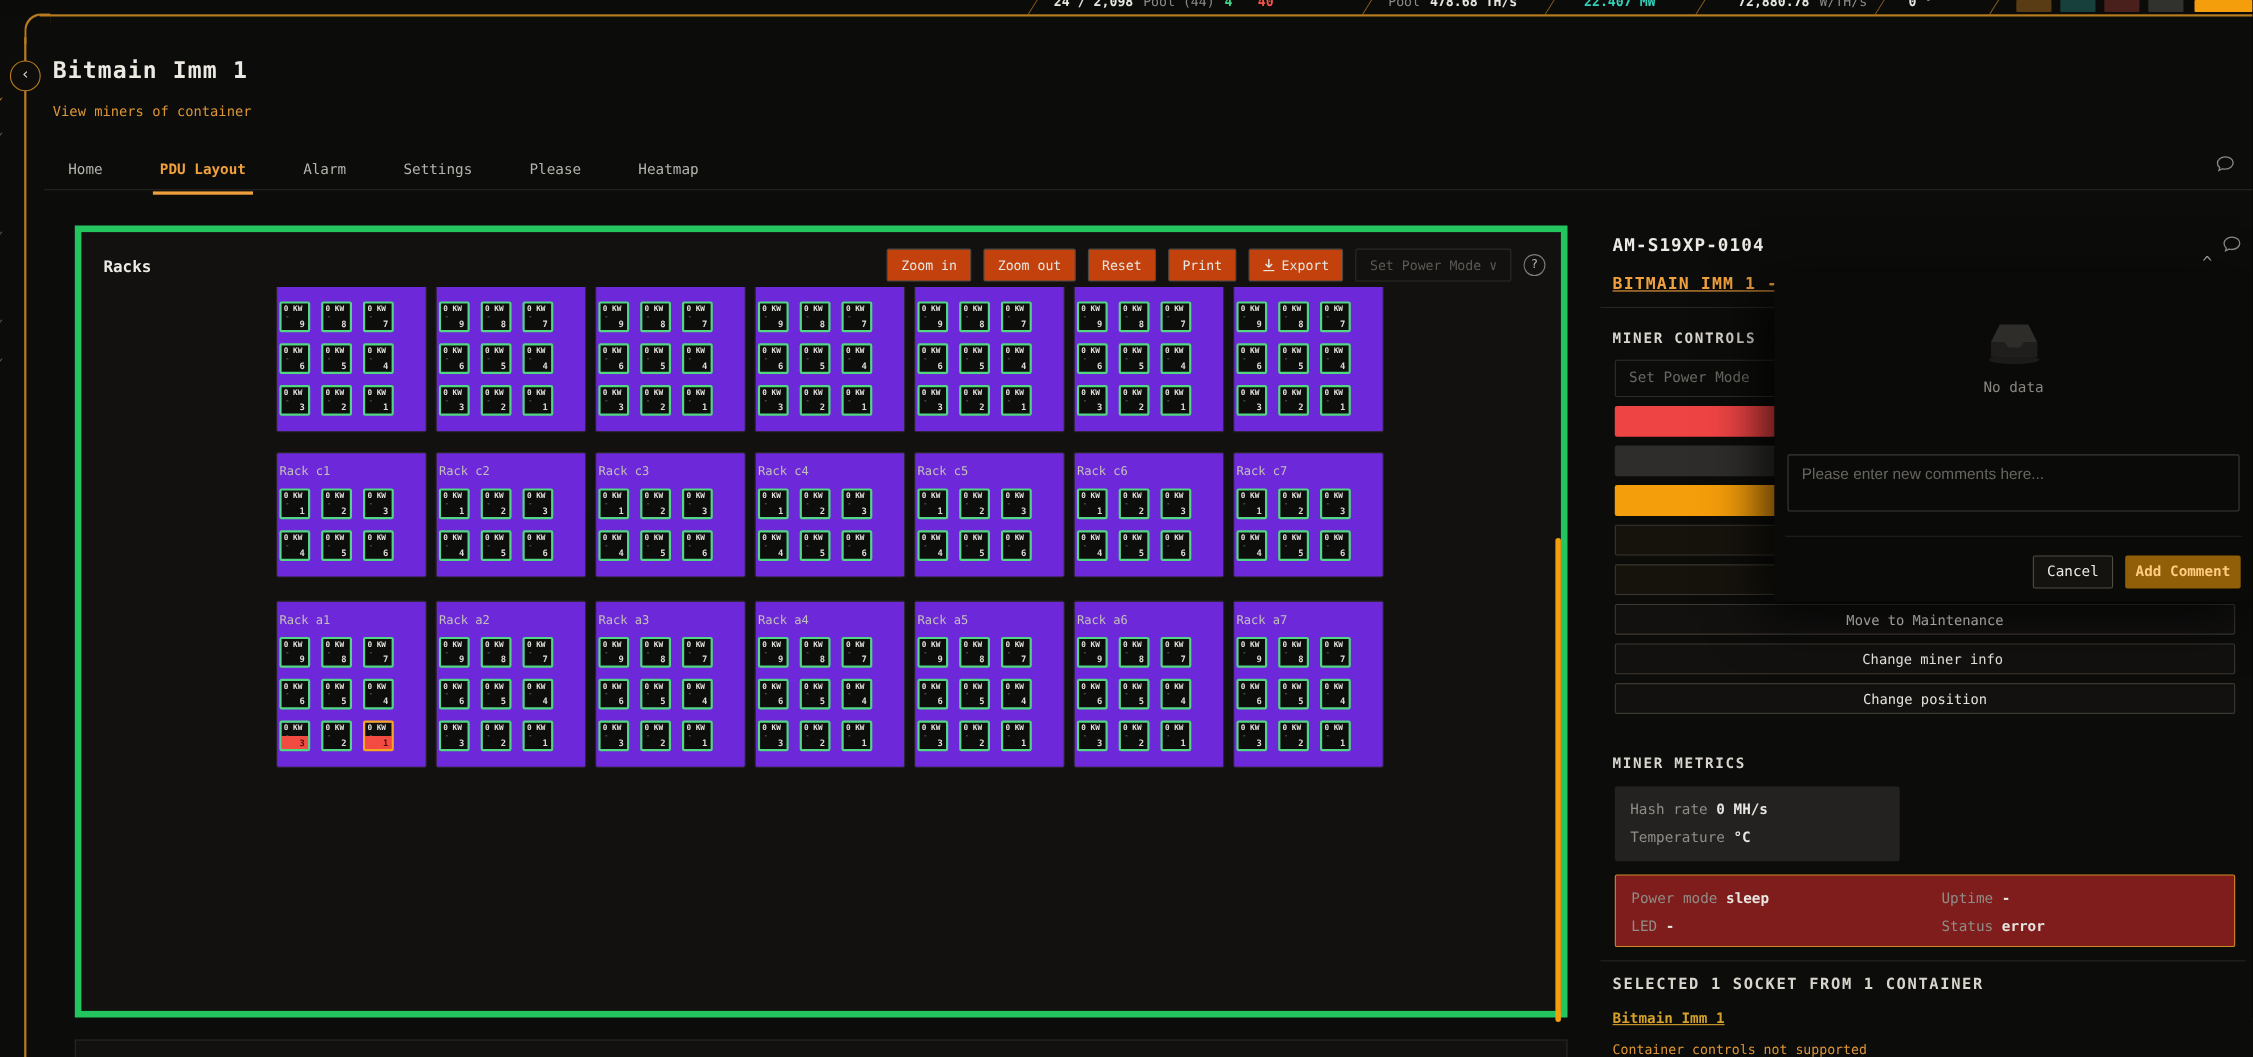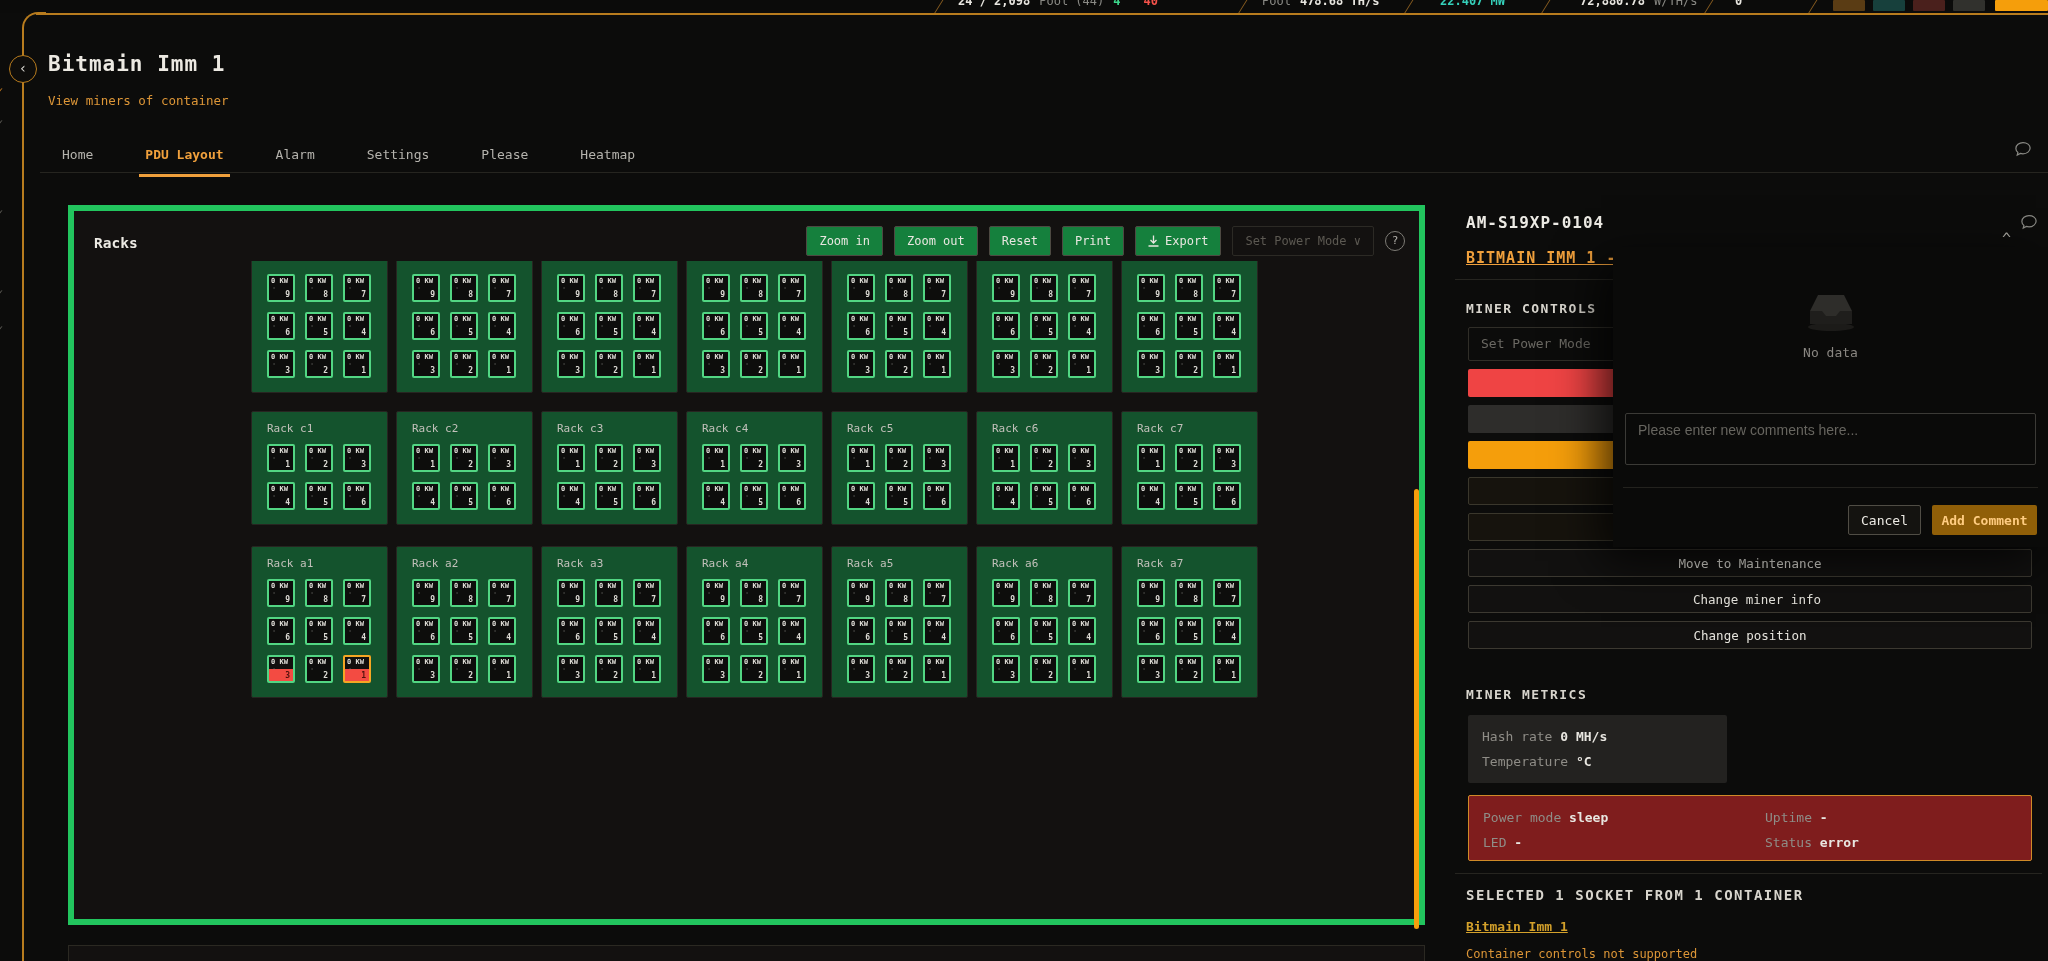--- a/index.html
+++ b/index.html
@@ -28,25 +28,25 @@
   .page-sub{position:absolute;left:48px;top:93px;font-size:12.5px;color:#dd9637;}
   .tabs{position:absolute;left:56px;top:143px;display:flex;gap:40px;}
   .tab{font-size:13px;color:#b5b3ad;padding:4px 6px 12px 6px;cursor:pointer;text-align:center;}
   .tab.active{color:#f0a03c;font-weight:bold;border-bottom:3px solid #f0a03c;}
   .tabs-divider{position:absolute;left:40px;right:0;top:172px;height:1px;background:#262520;}
   .bubble-icon{position:absolute;width:18px;height:18px;}
   
   .racks-panel{position:absolute;left:68px;top:205px;width:1357px;height:720px;background:#131110;border:6px solid #22c55e;box-sizing:border-box;}
   .racks-title{position:absolute;left:20px;top:24px;font-size:14.5px;font-weight:bold;color:#eceae4;}
   .racks-toolbar{position:absolute;right:14px;top:15px;display:flex;gap:11px;align-items:center;}
-  .tbtn{background:#15803d;border:1px solid #4d4942;color:#e8e6e0;font-family:inherit;font-size:12px;padding:7px 12px;border-radius:2px;display:flex;align-items:center;gap:6px;cursor:pointer;white-space:nowrap;}
+  .tbtn{background:#c2410c;border:1px solid #4d4942;color:#e8e6e0;font-family:inherit;font-size:12px;padding:7px 12px;border-radius:2px;display:flex;align-items:center;gap:6px;cursor:pointer;white-space:nowrap;}
   .tbtn.disabled{color:#5c5952;border-color:#2c2a25;background:#131110;cursor:default;}
   .help{width:18px;height:18px;border:1px solid #7d7b75;border-radius:50%;color:#b5b3ad;font-size:11px;text-align:center;line-height:17px;}
   .racks-canvas{position:absolute;left:8px;right:8px;top:50px;bottom:2px;overflow:hidden;}
-  .rack{position:absolute;width:137px;border:1px solid #272521;background:#14532d;border-radius:2px;padding:10px 0 14px 15px;box-sizing:border-box;}
+  .rack{position:absolute;width:137px;border:1px solid #272521;background:#6d28d9;border-radius:2px;padding:10px 0 14px 2px;box-sizing:border-box;}
   .rack-label{font-size:11px;color:#c2c0ba;height:16px;margin-bottom:6px;}
   .sgrid-row{display:flex;gap:10px;margin-bottom:10px;}
   .sgrid-row:last-child{margin-bottom:0;}
   .socket{position:relative;width:28px;height:28px;box-sizing:border-box;border:2px solid #52d683;border-radius:2px;background:#0d0d0c;cursor:pointer;}
   .socket .pw{position:absolute;top:1px;left:2px;font-size:7px;font-weight:bold;color:#e2e0da;white-space:nowrap;}
   .socket .dash{position:absolute;top:8px;left:3px;font-size:7px;color:#8a8a85;}
   .socket .num{position:absolute;bottom:1px;right:3px;font-size:8px;font-weight:bold;color:#dddbd5;}
   .socket.err{background:linear-gradient(#12100e 0 12px,#f34b42 12px);}
   .socket.err .num{color:#4f110c;}
   .socket.sel{border-color:#f5a623;}

